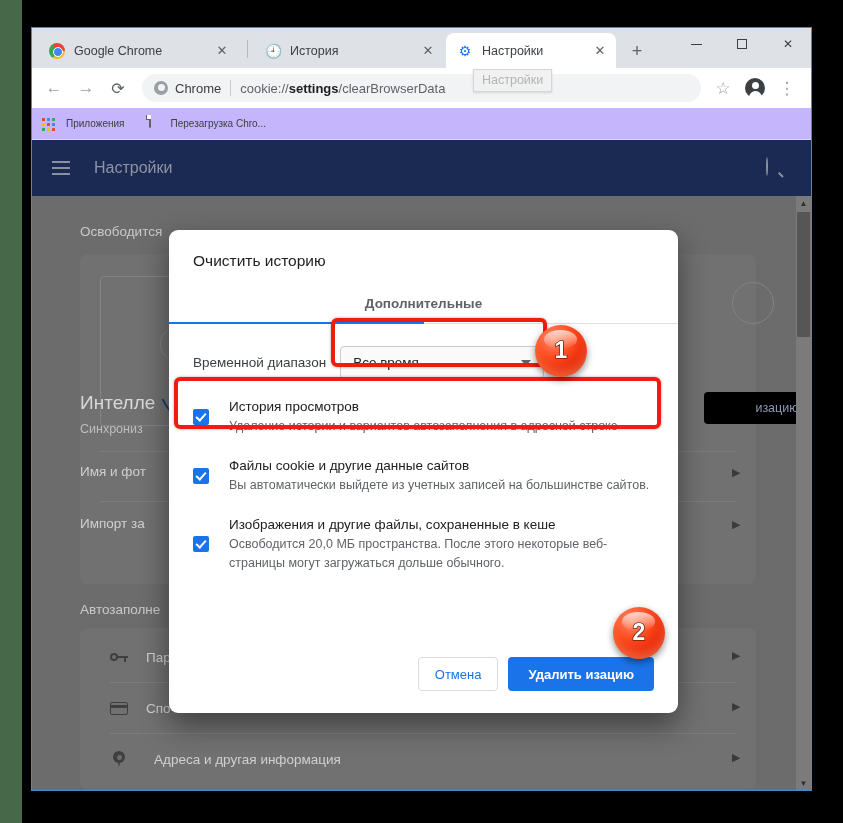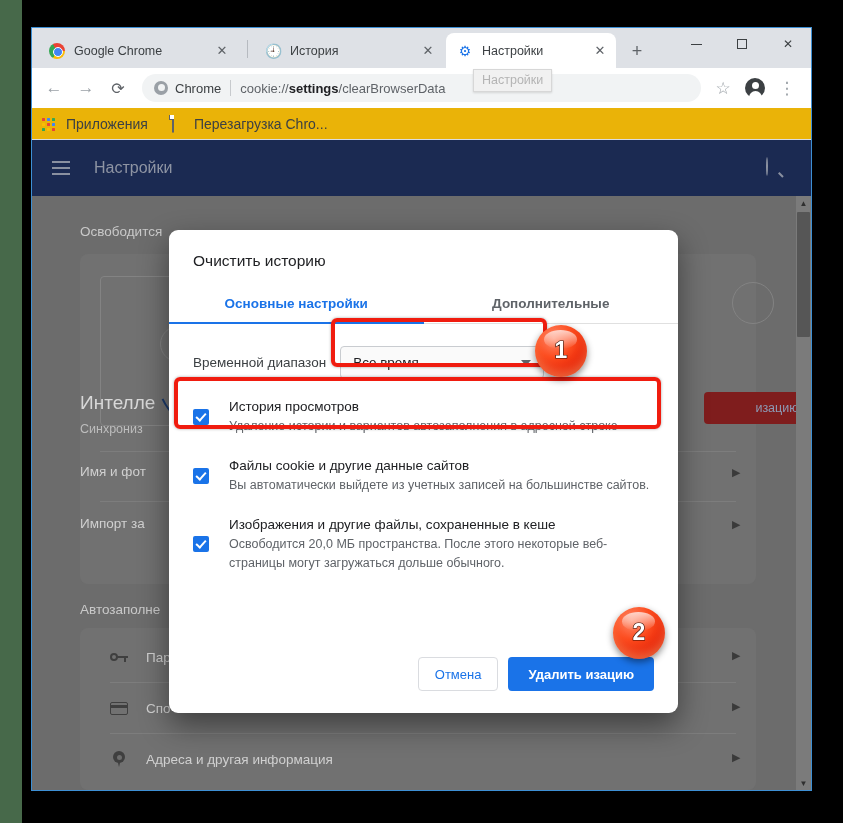--- a/index.html
+++ b/index.html
@@ -86,22 +86,22 @@
   .omni-url b { color: #202124; font-weight: 700; }
   .tb-right { display: flex; align-items: center; }
   .tb-right .tb-btn { margin: 0 2px; }
   .avatar { width: 20px; height: 20px; border-radius: 50%; background: #3c4043; position: relative; }
   .avatar::before { content:""; position:absolute; left:6.5px; top:4px; width:7px; height:7px;
      border-radius:50%; background:#fff; }
   .avatar::after { content:""; position:absolute; left:3.5px; top:12.5px; width:13px; height:8px;
      border-radius: 7px 7px 0 0; background:#fff; }
 
   
-  .bookmarks { height: 32px; background:#eab308; display:flex; padding:0 10px;
-               border-bottom: 1px solid #dadce0; font-size: 14px; color: #3c4043; }
+  .bookmarks { height: 32px; background:#c4b5fd; display:flex; padding:0 10px;
+               border-bottom: 1px solid #dadce0; font-size: 10px; color: #3c4043; }
   .bm { display:flex; align-items:center; margin-right: 22px; }
   .bm .bmico { width: 16px; height: 16px; margin-right: 8px; position: relative; }
   .apps-grid { display:grid; grid-template-columns: repeat(3, 3px); grid-template-rows: repeat(3, 3px);
                gap: 2px; width: 13px; margin-top: 2px; }
   .apps-grid i { width:3px; height:3px; border-radius:0.5px; display:block; }
   .doc-ico { width: 11px; height: 14px; border: 1px solid #5f6368; border-radius: 1px;
              position: relative; margin-left: 2px; margin-top: 1px; }
   .doc-ico::after { content:""; position:absolute; right:-1px; top:-1px; width:4px; height:4px;
              background:#fff; border-left:1px solid #5f6368; border-bottom:1px solid #5f6368; }
 
@@ -119,21 +119,21 @@
   .hdr-search .stem { position:absolute; right:1px; bottom:1px; width:6px; height:1.6px; background:#8a90a0;
                       transform: rotate(45deg); }
 
   .page-body { position: relative; height: 595px; background: #6c6c6c; }
 
   .sect-title { position: absolute; font-size: 13.5px; color: #c9c9c9; }
   .card { position: absolute; background: #717171; border-radius: 8px; }
   .row { position: absolute; display:flex; align-items:center; font-size: 13.5px; color:#d0d0d0; }
   .divider-h { position: absolute; height:1px; background:#7d7d7d; }
   .arrow-r { position:absolute; color:#3a3a3a; font-size: 11px; }
-  .sync-btn { position:absolute; background:#7f1d1d; color:#8d9ab5; font-size:12.5px;
+  .sync-btn { position:absolute; background:#000000; color:#8d9ab5; font-size:12.5px;
               border-radius:4px; display:flex; align-items:center; justify-content:center;padding-left:42px; }
   .illus-circle { position:absolute; border:1.5px solid #838383; border-radius:50%; }
   .illus-arc { position:absolute; border:2px solid #1b3a6b; border-radius:50%;
                border-color: #1b3a6b transparent transparent transparent; }
   .illus-rect { position:absolute; border:1.5px solid #838383; border-radius:4px; }
 
   .icon-key, .icon-card, .icon-pin { width: 18px; height: 18px; margin-right: 18px; position: relative; }
   .icon-key .kcirc { position:absolute; left:0; top:5px; width:8px; height:8px; border:2px solid #3f3f3f;
                      border-radius:50%; }
   .icon-key .kbar { position:absolute; left:7px; top:8px; width:11px; height:2px; background:#3f3f3f; }
@@ -374,21 +374,21 @@
         <div class="row" style="left:78px; top:497px; height:30px;">
           <span class="icon-card">
               <span class="cbody"></span>
               <span class="cstripe"></span>
             </span>
           <span>Спо</span>
         </div>
         <div class="arrow-r" style="left:700px; top:504px;">▶</div>
         <div class="divider-h" style="left:78px; top:537px; width:626px;"></div>
 
-        <div class="row" style="left:78px; top:548px; height:30px;">
+        <div class="row" style="left:78px; top:548px; height:30px;gap:8px;">
           <span class="icon-pin">
               <span class="pbody"></span>
               <span class="ptip"></span>
               <span class="phole"></span>
             </span>
           <span>Адреса и другая информация</span>
         </div>
         <div class="arrow-r" style="left:700px; top:555px;">▶</div>
 
         <div class="sbar">
@@ -398,21 +398,20 @@
         </div>
       </div>
     </div>
   </div>
 
   <div class="modal">
 
     <div class="modal-title">Очистить историю</div>
 
     <div class="modal-tabs">
-      <div class="mtab sel">Основные настройки</div>
       <div class="mtab">Дополнительные</div>
       <div class="mtab-underline"></div>
     </div>
 
     <div class="range-row">
       <span class="range-label">Временной диапазон</span>
       <div class="select">
         <span>Все время</span>
         <span class="caret"></span>
       </div>

